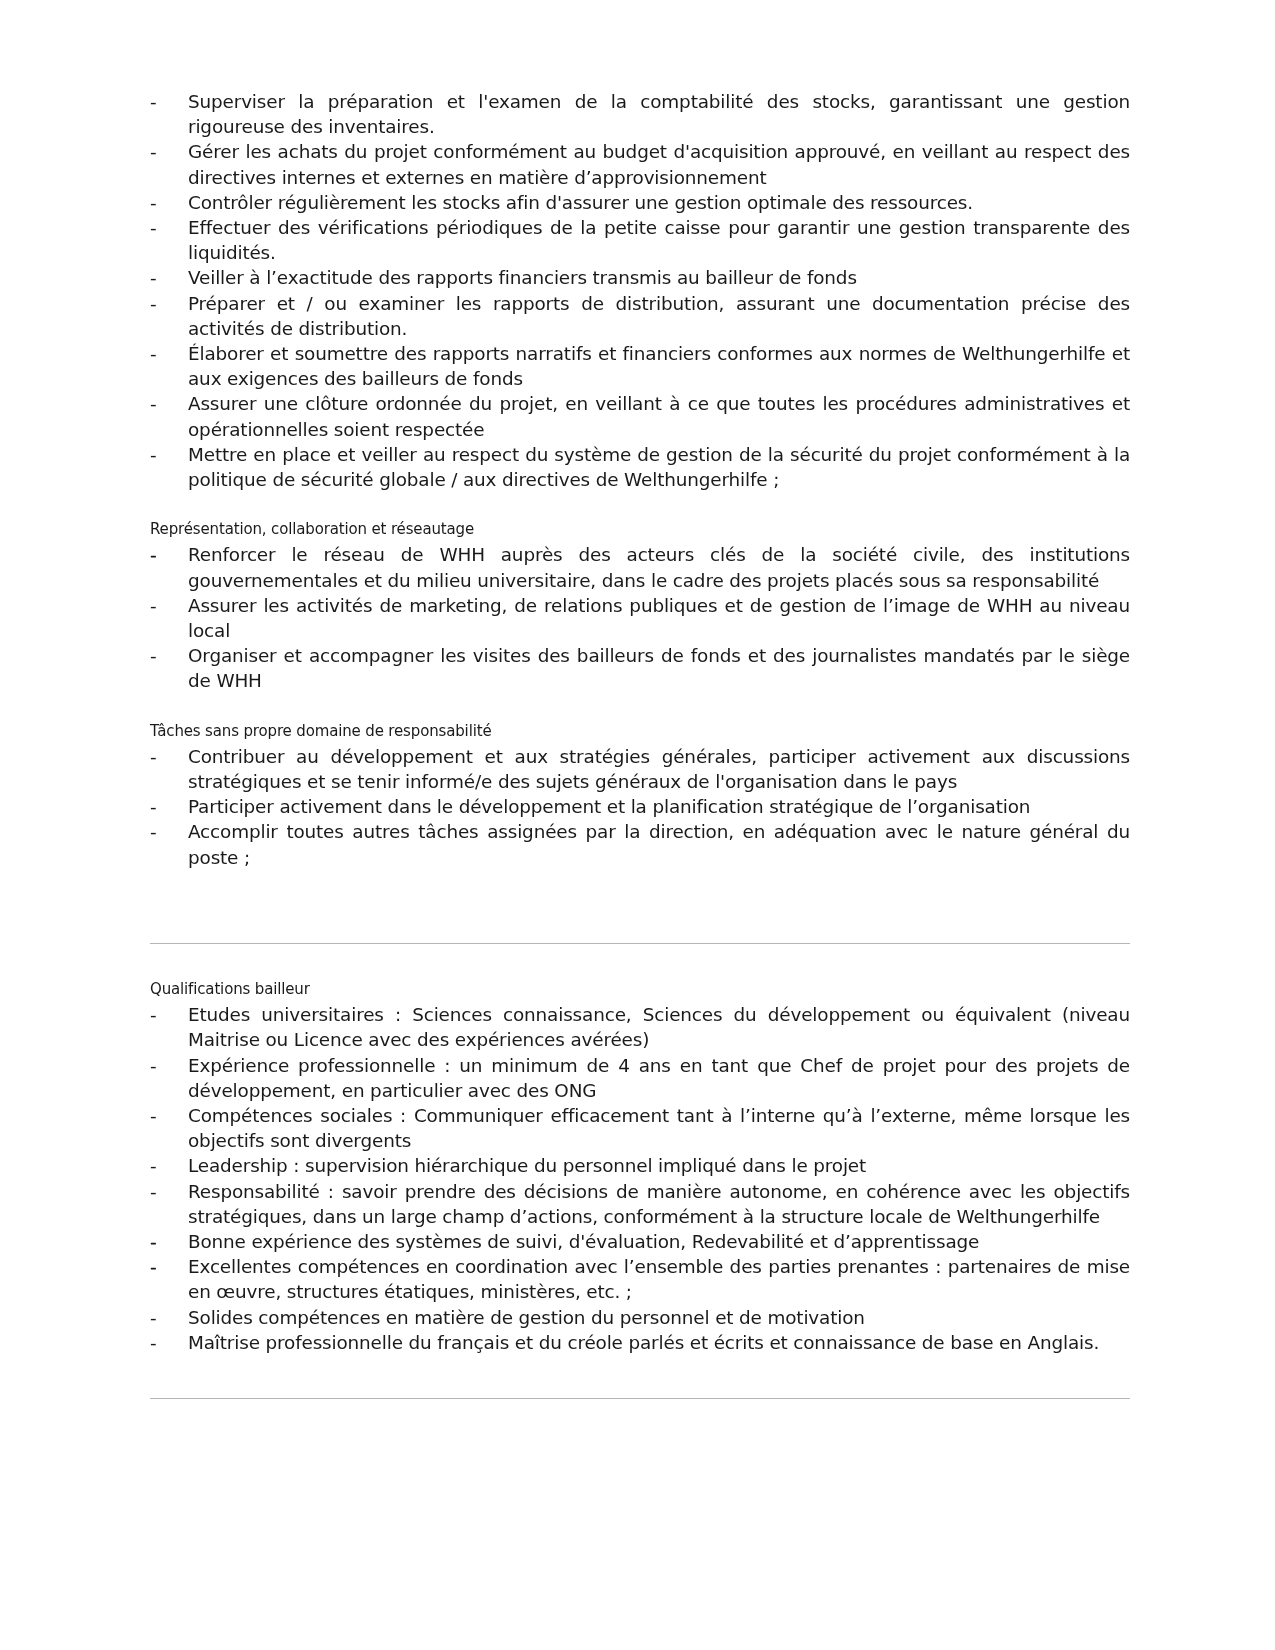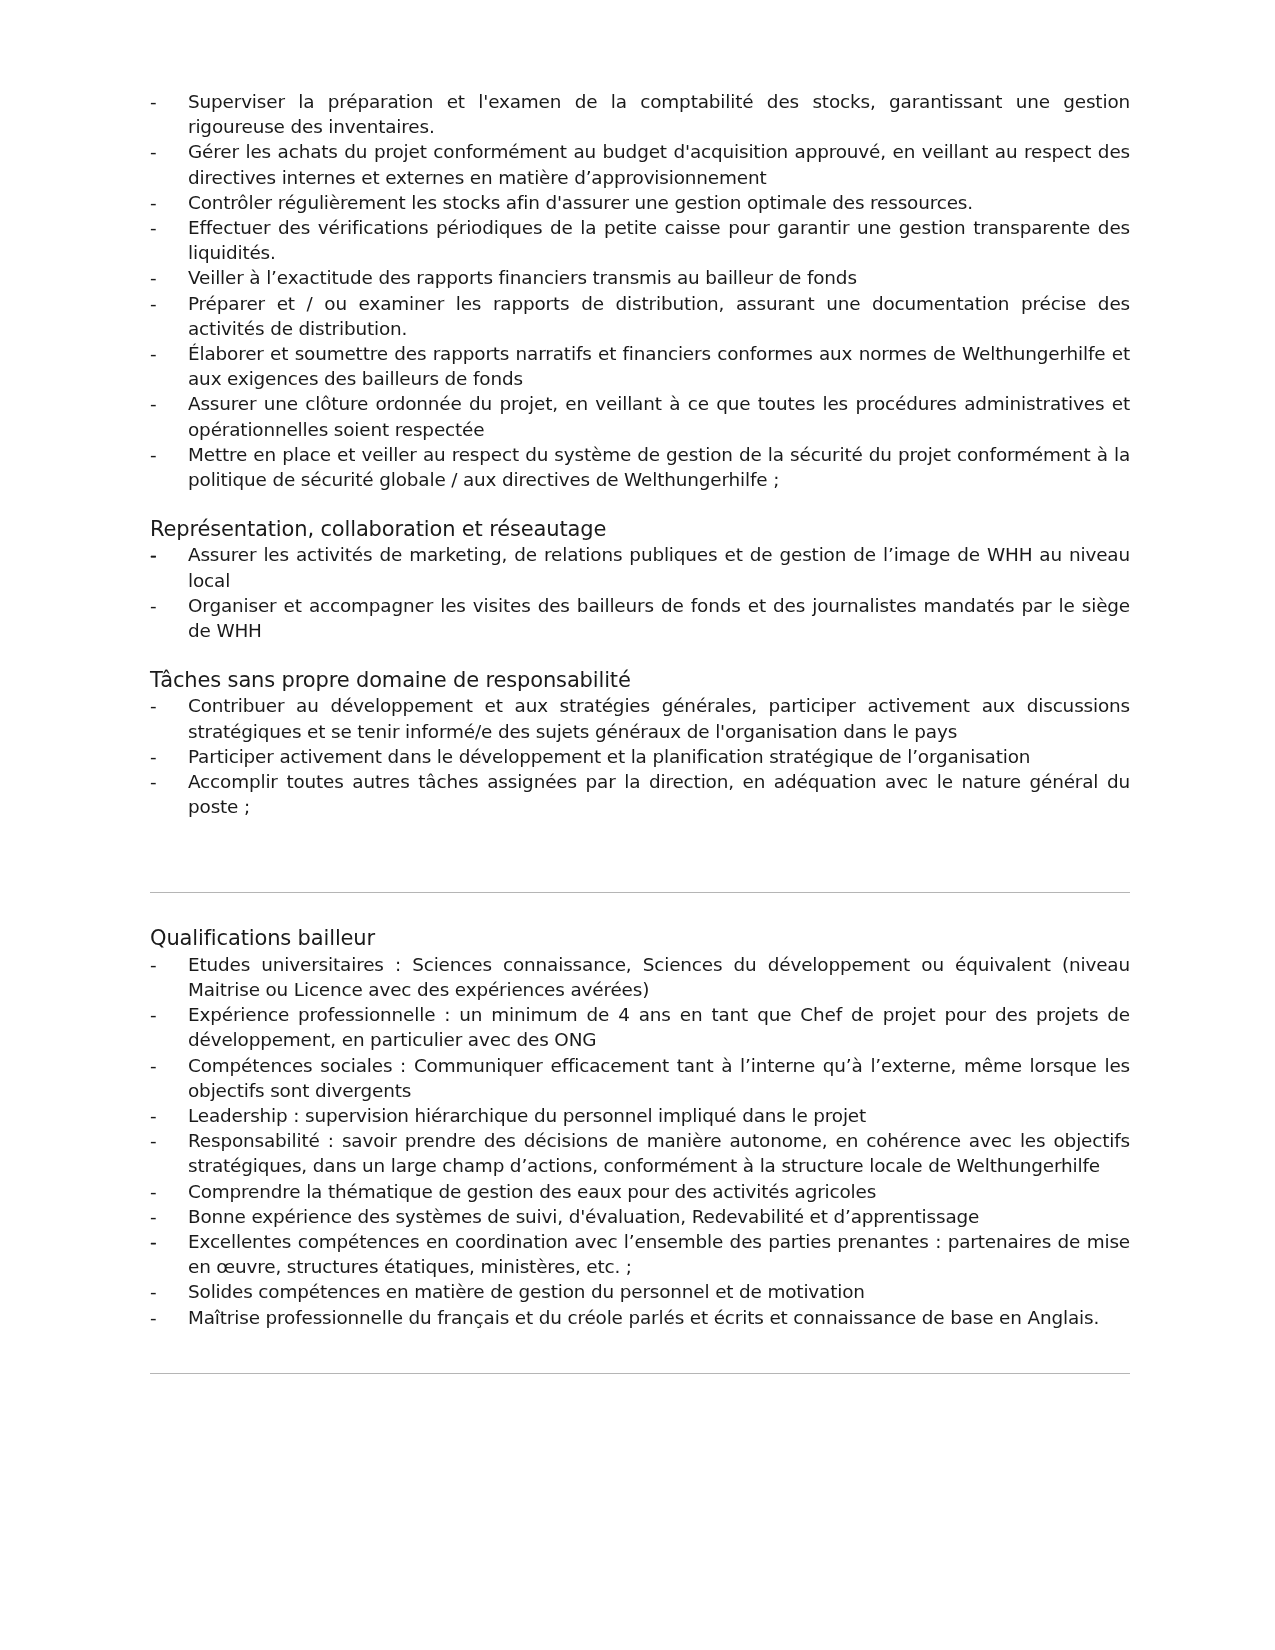--- a/index.html
+++ b/index.html
@@ -35,21 +35,21 @@
       text-align: justify;
     }
     .list li .dash {
       position: absolute;
       left: 0;
       top: 0;
     }
     .heading {
       margin: 0;
       font-weight: normal;
-      font-size: 21px;
+      font-size: 15px;
       line-height: 25.2px;
     }
     .gap-1 { height: 25px; }
     .gap-2 { height: 25px; }
     .rule {
       border: none;
       border-top: 1.5px solid #b5b5b5;
       margin: 0;
       height: 0;
     }
@@ -72,21 +72,21 @@
       <li><span class="dash">-</span><span>Élaborer et soumettre des rapports narratifs et financiers conformes aux normes de Welthungerhilfe et aux exigences des bailleurs de fonds</span></li>
       <li><span class="dash">-</span><span>Assurer une clôture ordonnée du projet, en veillant à ce que toutes les procédures administratives et opérationnelles soient respectée</span></li>
       <li><span class="dash">-</span><span>Mettre en place et veiller au respect du système de gestion de la sécurité du projet conformément à la politique de sécurité globale / aux directives de Welthungerhilfe ;</span></li>
     </ul>
 
   <div class="gap-1"></div>
 
   <p class="heading">Représentation, collaboration et réseautage</p>
   <ul class="list">
       <li><span class="dash">-</span></li>
-      <li><span class="dash">-</span></li>
+      <li><span class="dash">-</span><span>Renforcer le réseau de WHH auprès des acteurs clés de la société civile, des institutions gouvernementales et du milieu universitaire, dans le cadre des projets placés sous sa responsabilité</span></li>
       <li><span class="dash">-</span><span>Assurer les activités de marketing, de relations publiques et de gestion de l’image de WHH au niveau local</span></li>
       <li><span class="dash">-</span><span>Organiser et accompagner les visites des bailleurs de fonds et des journalistes mandatés par le siège de WHH</span></li>
     </ul>
 
   <div class="gap-2"></div>
 
   <p class="heading">Tâches sans propre domaine de responsabilité</p>
   <ul class="list">
       <li><span class="dash">-</span><span>Contribuer au développement et aux stratégies générales, participer activement aux discussions stratégiques et se tenir informé/e des sujets généraux de l'organisation dans le pays</span></li>
       <li><span class="dash">-</span><span>Participer activement dans le développement et la planification stratégique de l’organisation</span></li>
@@ -97,21 +97,21 @@
   <hr class="rule">
   <div class="rule-1-space-after"></div>
 
   <p class="heading">Qualifications bailleur</p>
   <ul class="list">
       <li><span class="dash">-</span><span>Etudes universitaires : Sciences connaissance, Sciences du développement ou équivalent (niveau Maitrise ou Licence avec des expériences avérées)</span></li>
       <li><span class="dash">-</span><span>Expérience professionnelle : un minimum de 4 ans en tant que Chef de projet pour des projets de développement, en particulier avec des ONG</span></li>
       <li><span class="dash">-</span><span>Compétences sociales : Communiquer efficacement tant à l’interne qu’à l’externe, même lorsque les objectifs sont divergents</span></li>
       <li><span class="dash">-</span><span>Leadership :  supervision hiérarchique du personnel impliqué dans le projet</span></li>
       <li><span class="dash">-</span><span>Responsabilité : savoir prendre des décisions de manière autonome, en cohérence avec les objectifs stratégiques, dans un large champ d’actions, conformément à la structure locale de Welthungerhilfe</span></li>
-      <li><span class="dash">-</span><span>Comprendre la thématique de gestion des eaux pour des activités agricoles</span></li>
+      <li><span class="dash">-</span></li>
       <li><span class="dash">-</span><span>Bonne expérience des systèmes de suivi, d'évaluation, Redevabilité et d’apprentissage</span></li>
       <li><span class="dash">-</span></li>
       <li><span class="dash">-</span><span>Excellentes compétences en coordination avec l’ensemble des parties prenantes : partenaires de mise en œuvre, structures étatiques, ministères, etc. ;</span></li>
       <li><span class="dash">-</span><span>Solides compétences en matière de gestion du personnel et de motivation</span></li>
       <li><span class="dash">-</span><span>Maîtrise professionnelle du français et du créole parlés et écrits et connaissance de base en Anglais.</span></li>
     </ul>
 
   <div class="rule-2-space-before"></div>
   <hr class="rule">
 </div>

